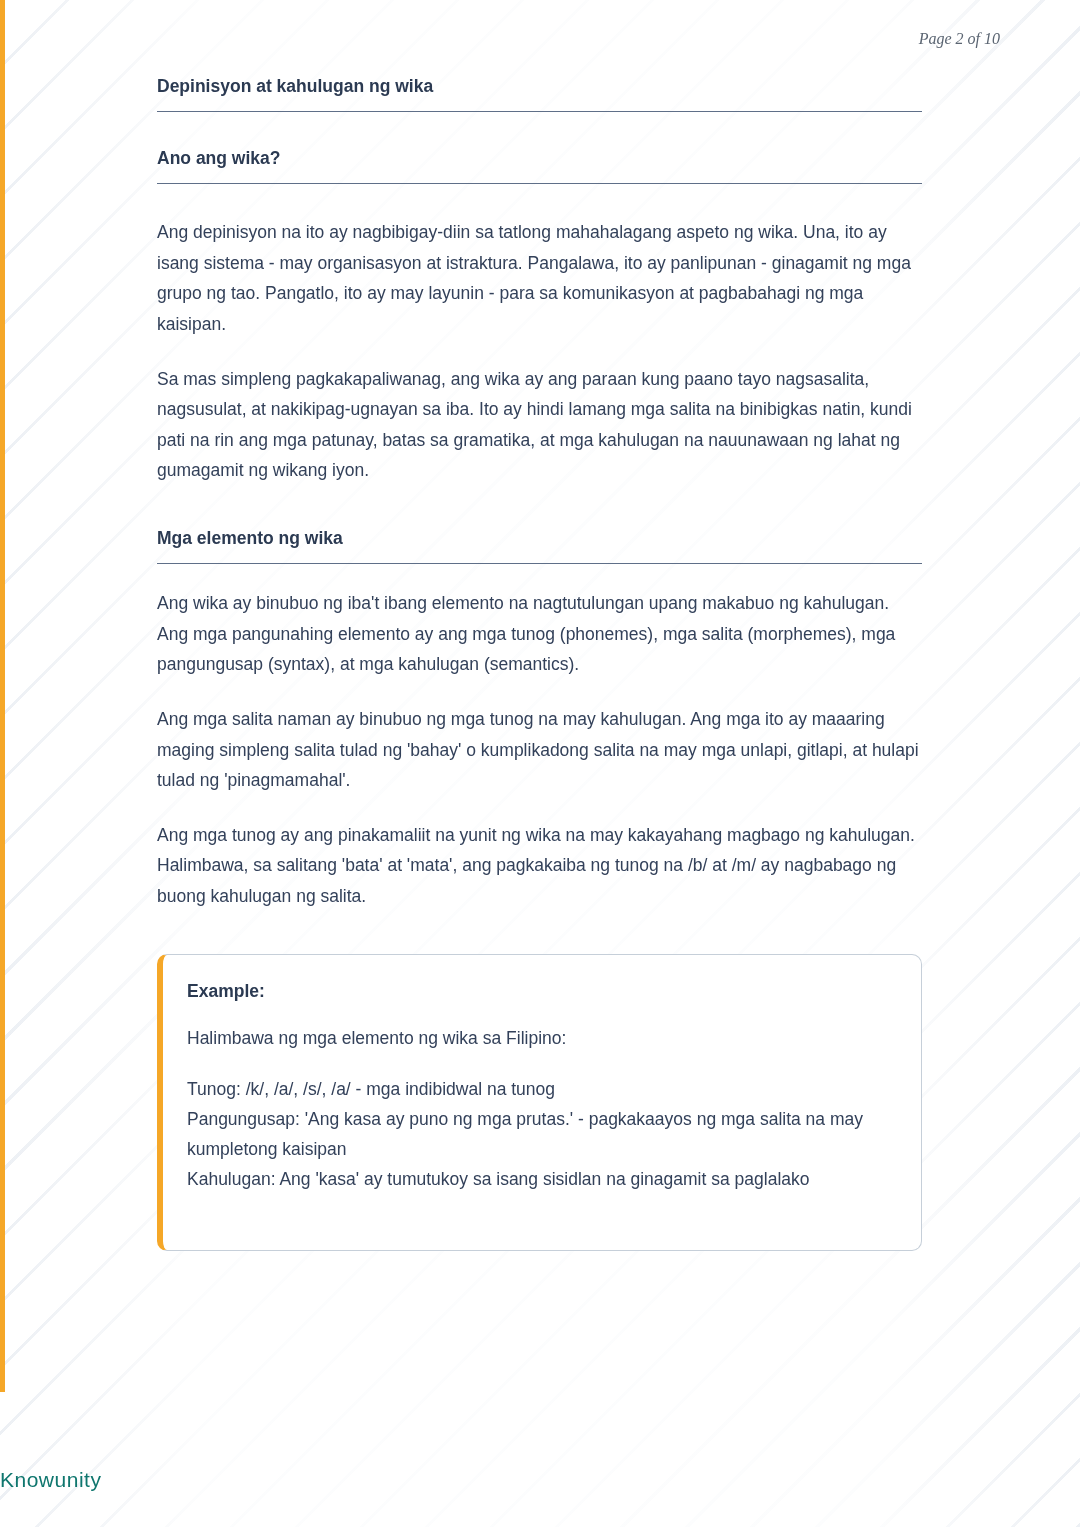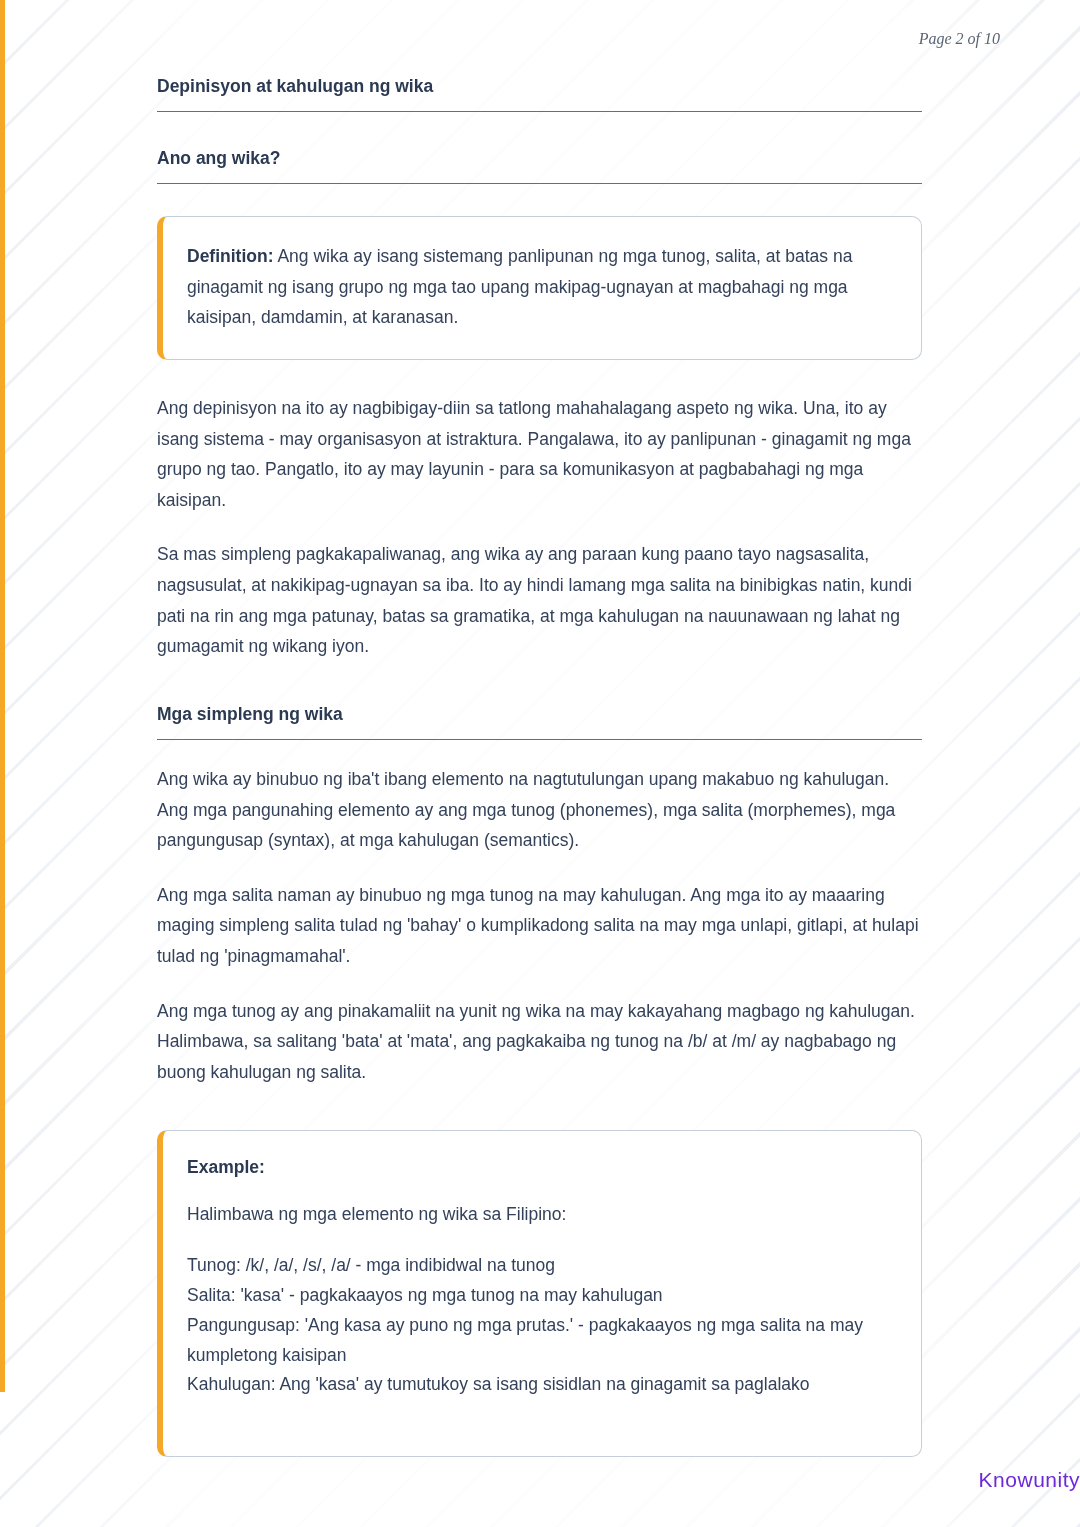--- a/index.html
+++ b/index.html
@@ -110,66 +110,60 @@
   .example-lines {
     margin-top: 22px;
     font-size: 17.5px;
     line-height: 1.7;
   }
   .footer-brand {
     position: absolute;
     left: 0;
     width: 100%;
     top: 1468px;
-    text-align: right;
+    text-align: left;
     font-size: 21px;
-    color: #6d28d9;
+    color: #0f766e;
     letter-spacing: 0.5px;
     z-index: 3;
   }
 </style>
 </head>
 <body>
 
 <div class="stripes"></div>
 <div class="stripes-fade"></div>
 <div class="left-accent-bar"></div>
 
 <div class="page-indicator">Page 2 of 10</div>
 
 <div class="content">
 
   <h1 class="doc-heading">Depinisyon at kahulugan ng wika</h1>
 
   <h2 class="doc-heading h-gap-top">Ano ang wika?</h2>
 
-  <div class="callout-box">
-    <p class="lead">
-      <strong>Definition:</strong><span> Ang wika ay isang sistemang panlipunan ng mga tunog, salita, at batas na ginagamit ng isang grupo ng mga tao upang makipag-ugnayan at magbahagi ng mga kaisipan, damdamin, at karanasan.</span>
-    </p>
-  </div>
 
   <p class="body-para" style="margin-top:33px;">Ang depinisyon na ito ay nagbibigay-diin sa tatlong mahahalagang aspeto ng wika. Una, ito ay isang sistema - may organisasyon at istraktura. Pangalawa, ito ay panlipunan - ginagamit ng mga grupo ng tao. Pangatlo, ito ay may layunin - para sa komunikasyon at pagbabahagi ng mga kaisipan.</p>
 
   <p class="body-para">Sa mas simpleng pagkakapaliwanag, ang wika ay ang paraan kung paano tayo nagsasalita, nagsusulat, at nakikipag-ugnayan sa iba. Ito ay hindi lamang mga salita na binibigkas natin, kundi pati na rin ang mga patunay, batas sa gramatika, at mga kahulugan na nauunawaan ng lahat ng gumagamit ng wikang iyon.</p>
 
-  <h2 class="doc-heading" style="margin-top:42px;">Mga simpleng ng wika</h2>
+  <h2 class="doc-heading" style="margin-top:42px;">Mga elemento ng wika</h2>
 
   <p class="body-para" style="">Ang wika ay binubuo ng iba't ibang elemento na nagtutulungan upang makabuo ng kahulugan. Ang mga pangunahing elemento ay ang mga tunog (phonemes), mga salita (morphemes), mga pangungusap (syntax), at mga kahulugan (semantics).</p>
 
   <p class="body-para">Ang mga salita naman ay binubuo ng mga tunog na may kahulugan. Ang mga ito ay maaaring maging simpleng salita tulad ng 'bahay' o kumplikadong salita na may mga unlapi, gitlapi, at hulapi tulad ng 'pinagmamahal'.</p>
 
   <p class="body-para">Ang mga tunog ay ang pinakamaliit na yunit ng wika na may kakayahang magbago ng kahulugan. Halimbawa, sa salitang 'bata' at 'mata', ang pagkakaiba ng tunog na /b/ at /m/ ay nagbabago ng buong kahulugan ng salita.</p>
 
   <div class="callout-box example-box">
     <p class="example-label">Example:</p>
     <p class="example-intro">Halimbawa ng mga elemento ng wika sa Filipino:</p>
     <div class="example-lines">
       <div>Tunog: /k/, /a/, /s/, /a/ - mga indibidwal na tunog</div>
-      <div>Salita: 'kasa' - pagkakaayos ng mga tunog na may kahulugan</div>
       <div>Pangungusap: 'Ang kasa ay puno ng mga prutas.' - pagkakaayos ng mga salita na may kumpletong kaisipan</div>
       <div>Kahulugan: Ang 'kasa' ay tumutukoy sa isang sisidlan na ginagamit sa paglalako</div>
     </div>
   </div>
 
 </div>
 
 <div class="footer-brand">Knowunity</div>
 
 </body></html>

